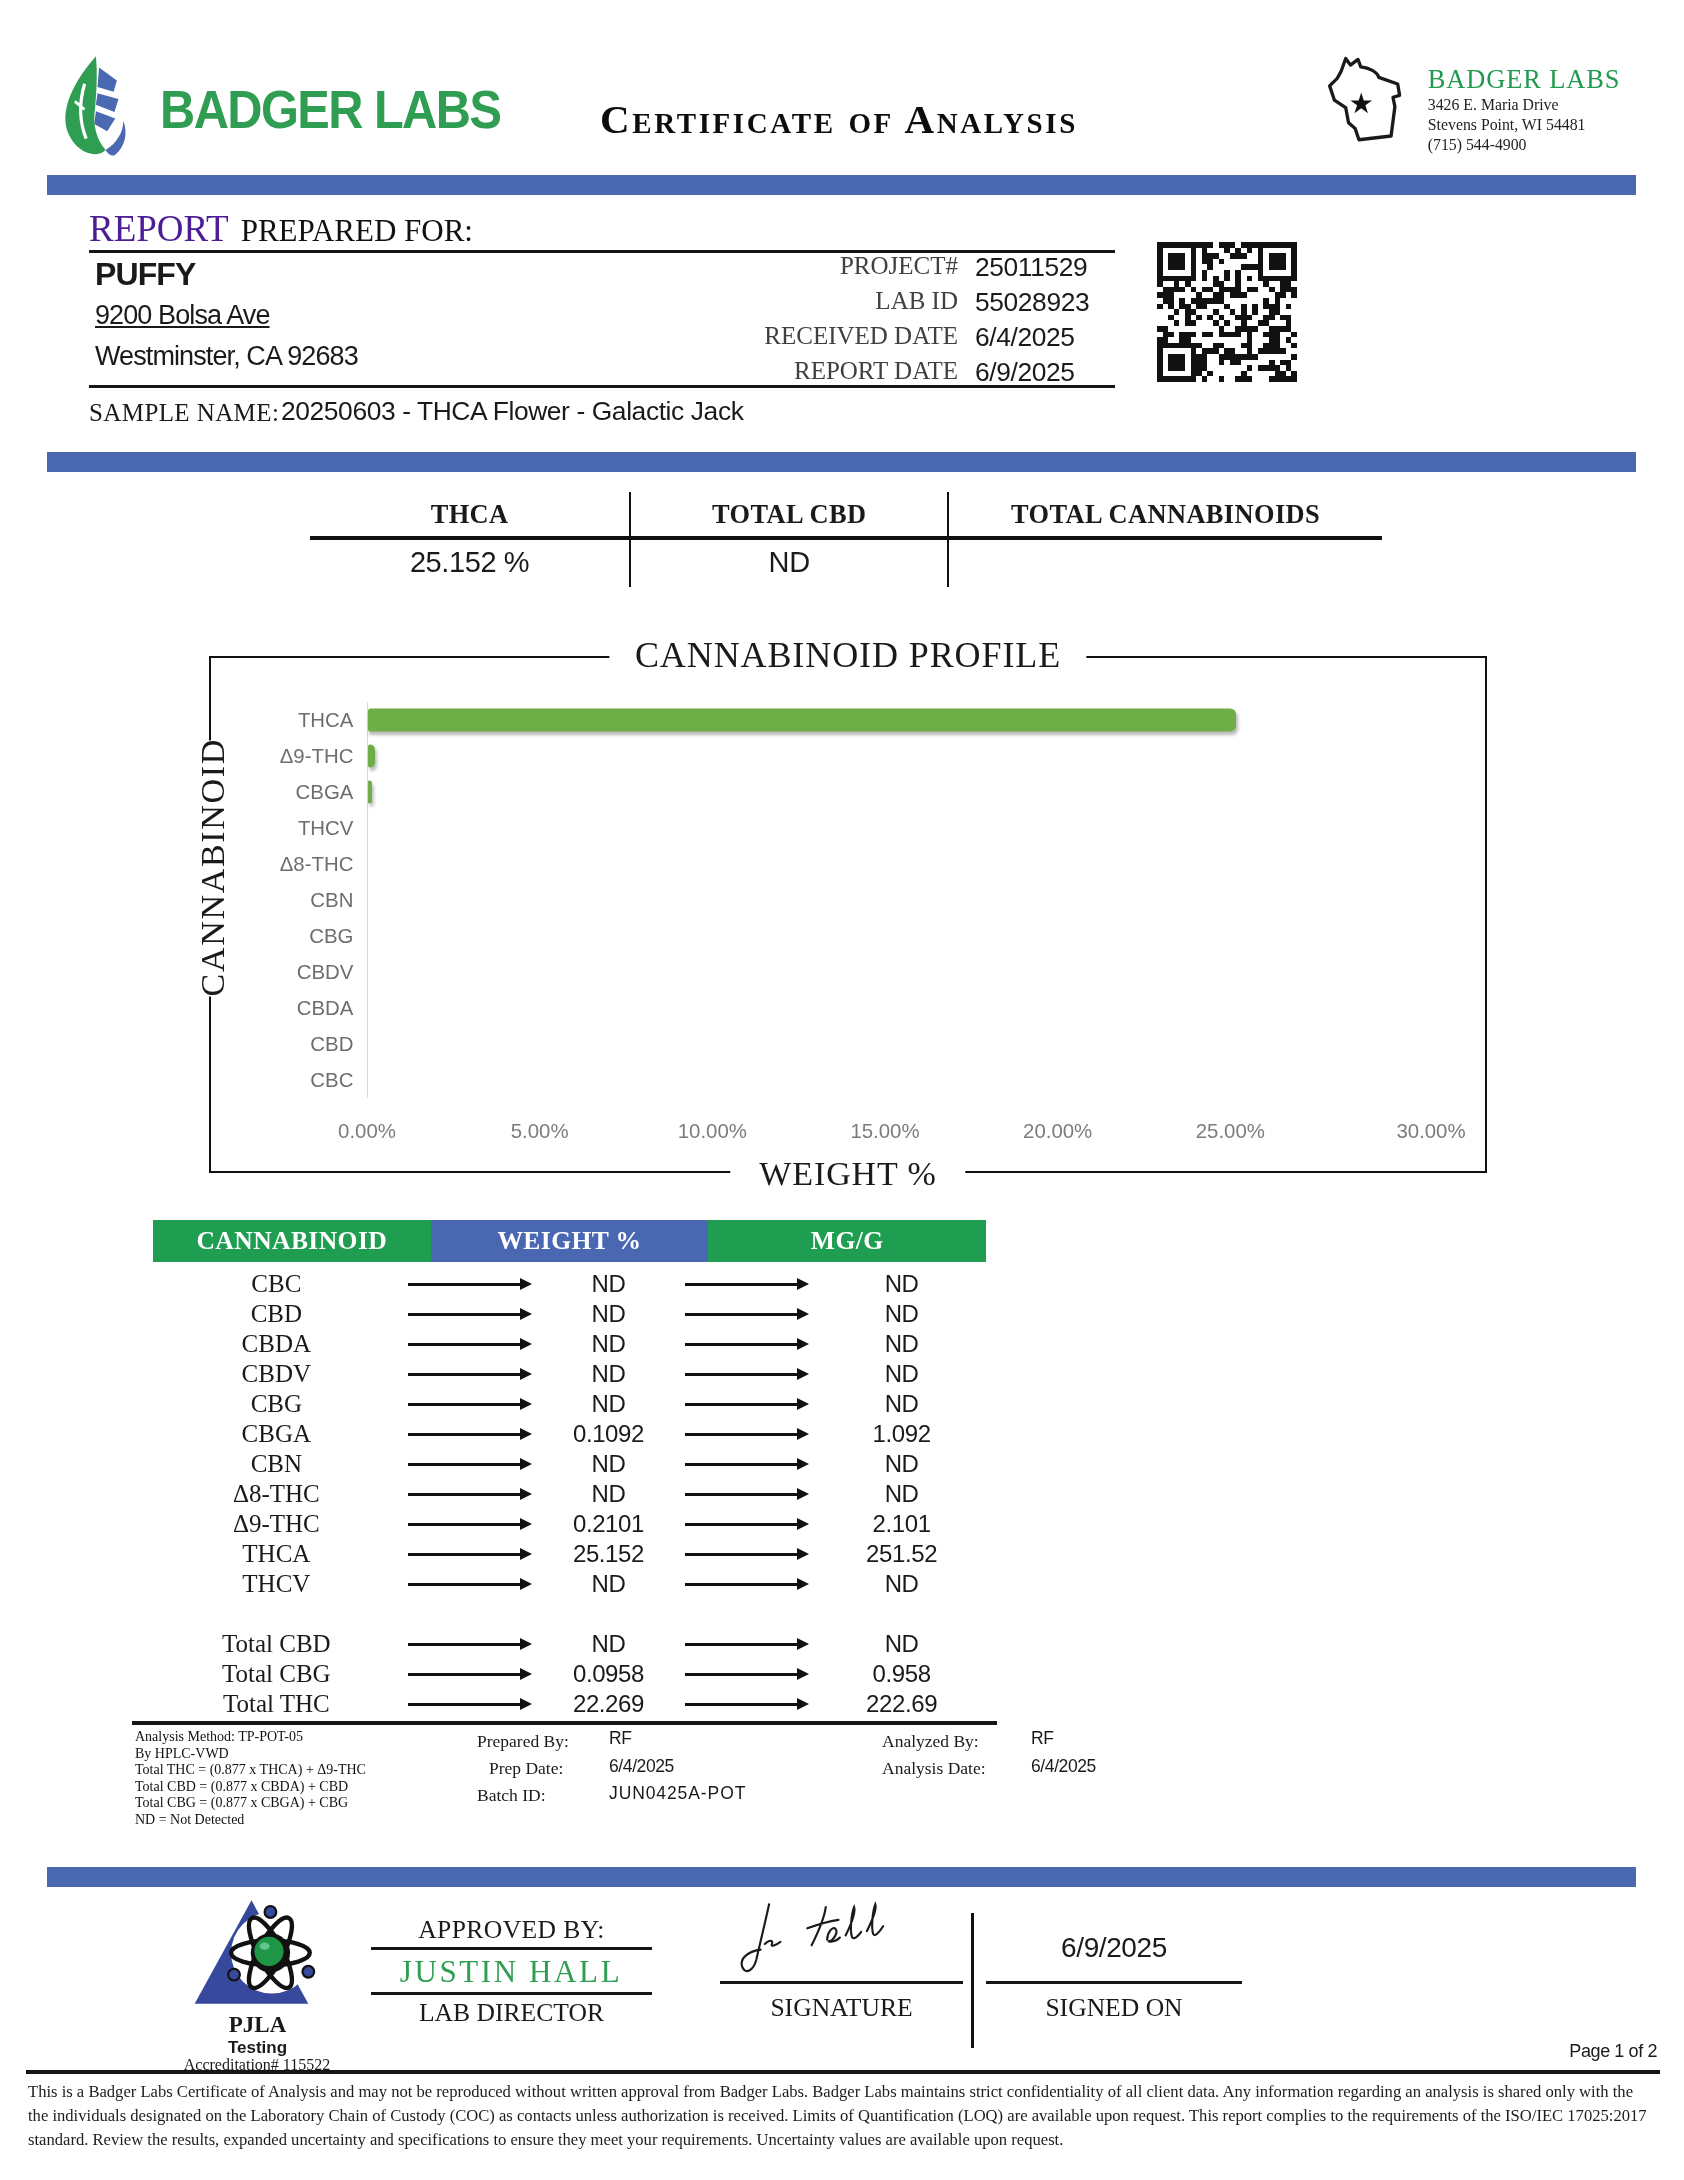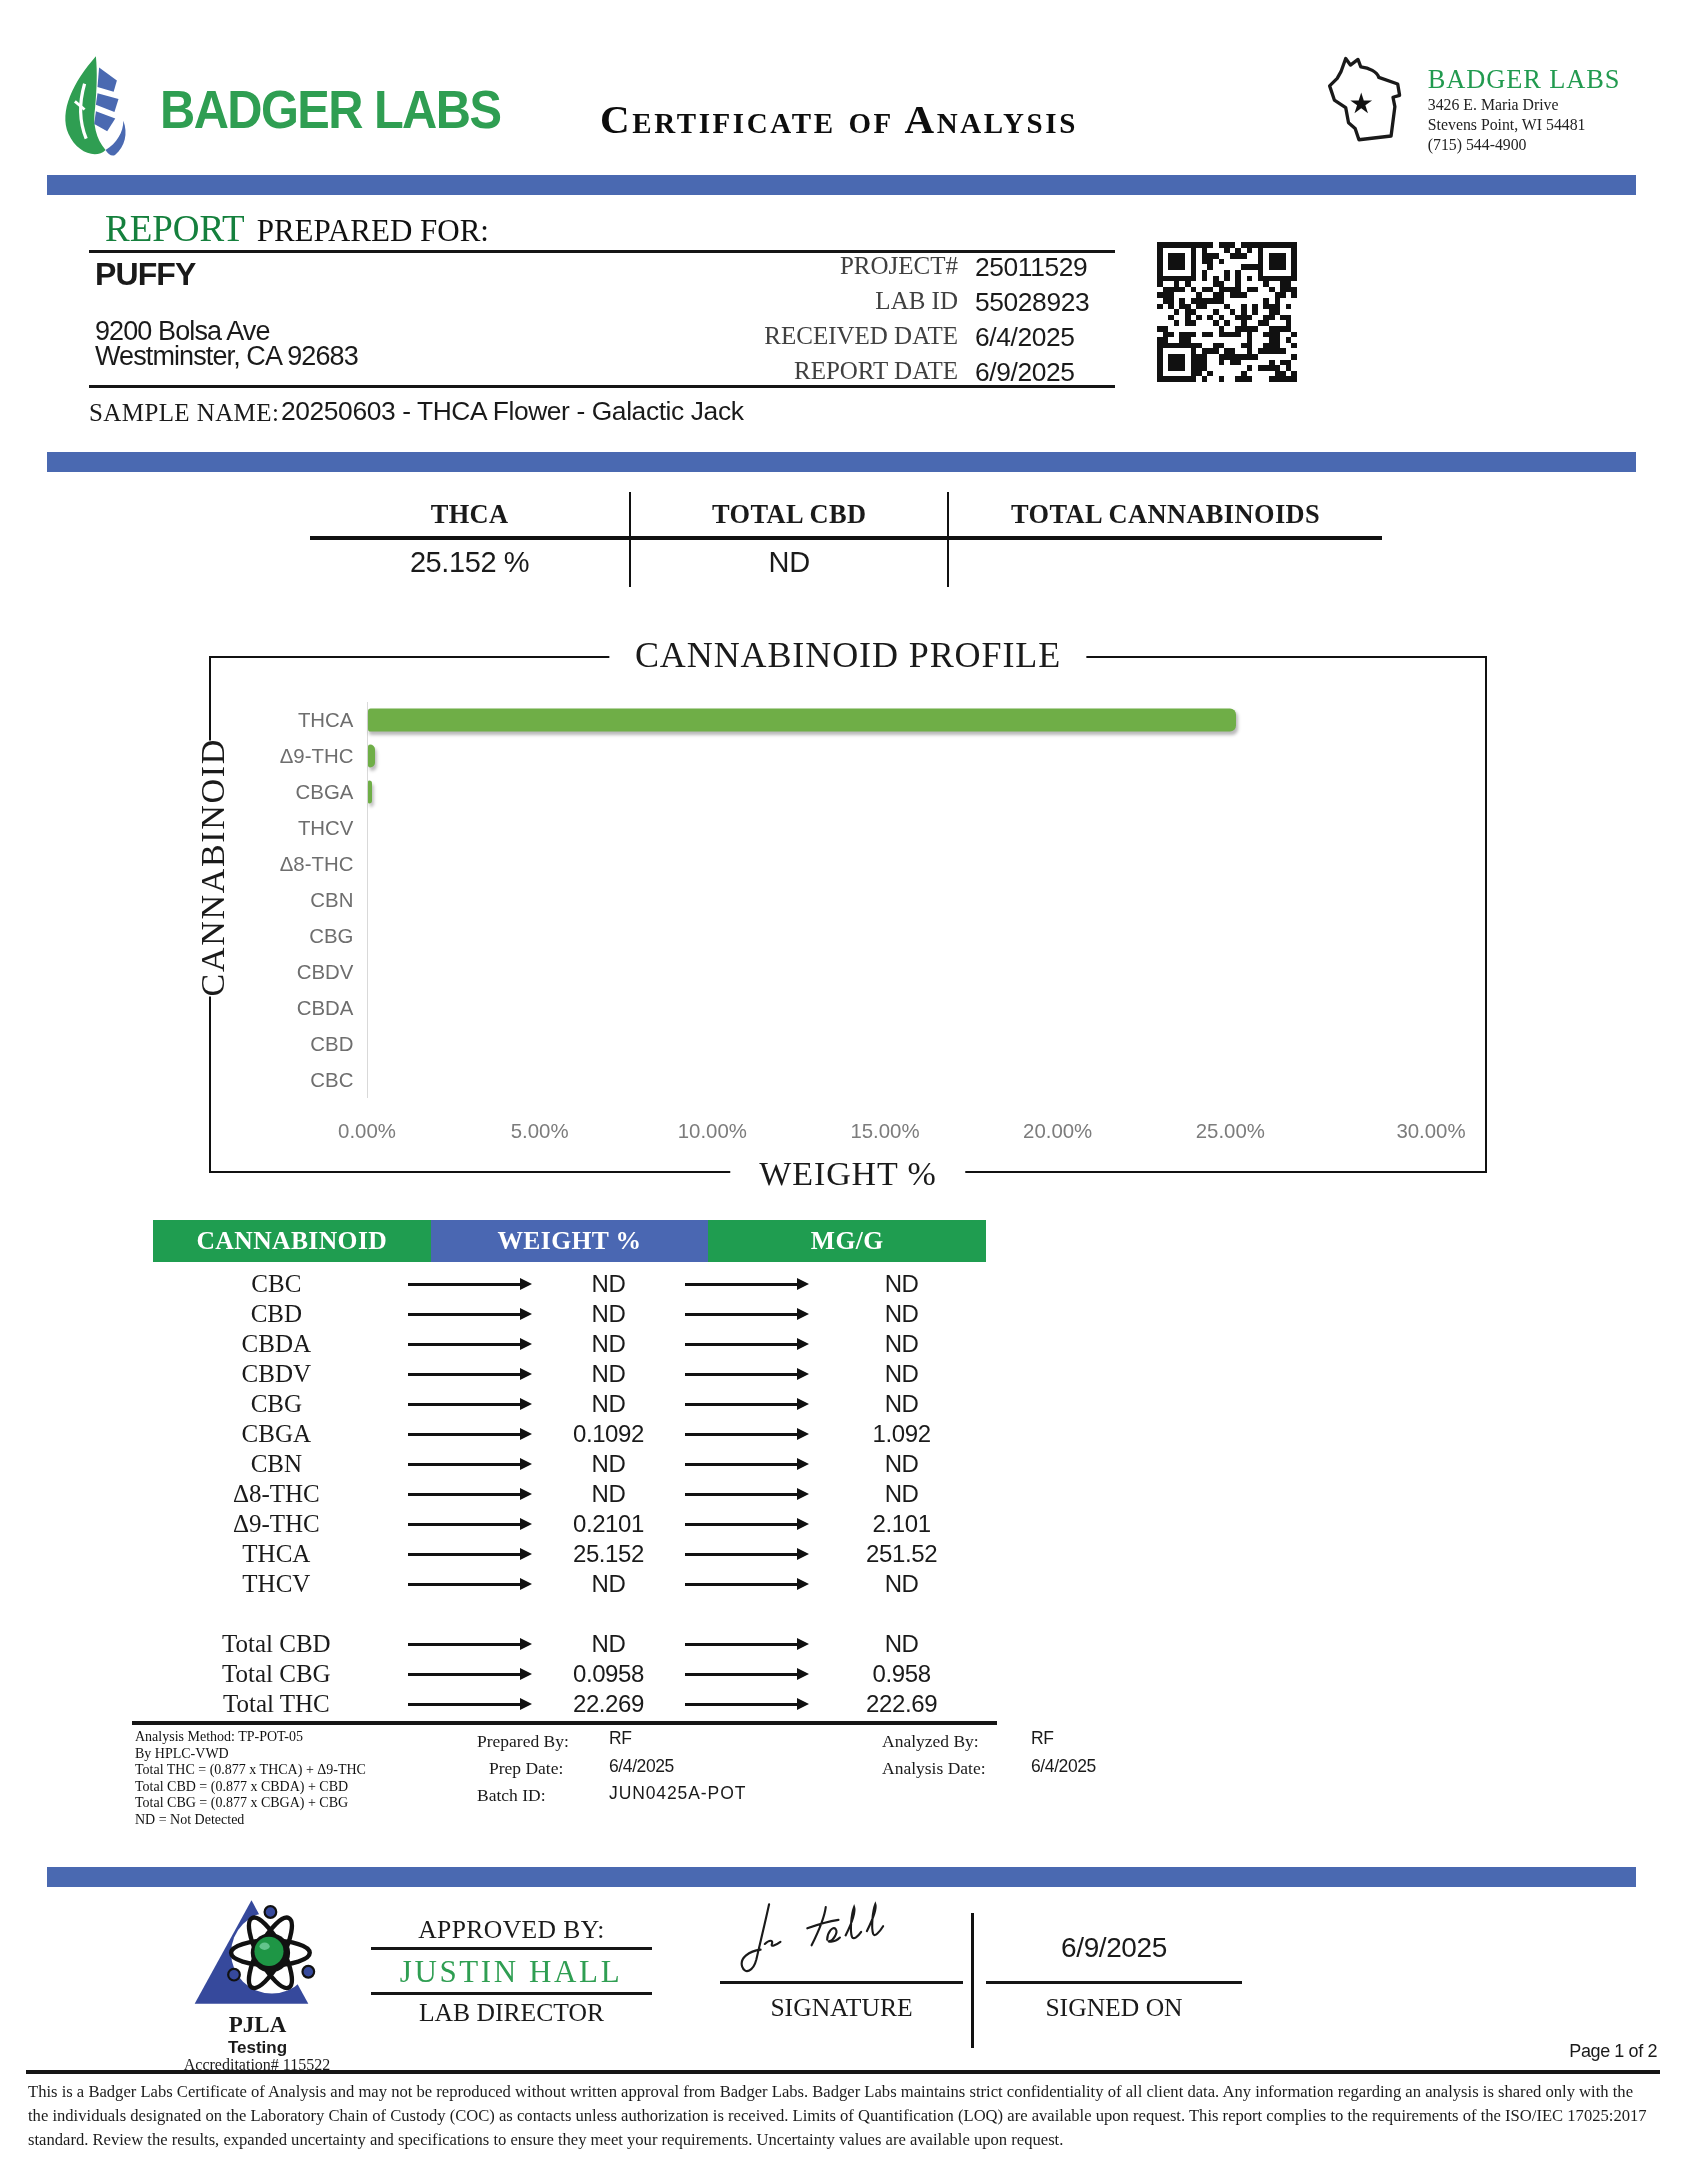--- a/index.html
+++ b/index.html
@@ -17,28 +17,28 @@
   .lab-box{left:1312px;top:49px;display:flex;gap:6.8px;}
   .lab-text{padding-top:15.3px;}
   .lab-name{font-size:26.4px;color:#219a4f;letter-spacing:0.9px;line-height:1.15;}
   .lab-addr{font-size:15.8px;line-height:20.4px;color:#222;}
 
   .blue-bar{left:47px;width:1589px;height:19.6px;background:#4a69b1;}
   .bar1{top:175px;} .bar2{top:452px;} .bar3{top:1867px;}
 
   
   .rp-heading{left:89px;top:207px;white-space:nowrap;}
-  .rp-accent{font-size:37px;color:#15803d;margin-left:16px;}
+  .rp-accent{font-size:37px;color:#4c1d95;}
   .rp-rest{font-size:31px;color:#111;margin-left:12px;}
   .hline{background:#161616;}
   .rp-line1{left:89px;top:250px;width:1026px;height:3.4px;}
   .rp-line2{left:89px;top:385px;width:1026px;height:3.4px;}
   .client-name{left:95px;top:256px;font-family:"Liberation Sans",sans-serif;font-weight:bold;
                font-size:32px;letter-spacing:-0.9px;}
-  .client-a1{left:95px;top:316px;} .client-a2{left:95px;top:341px;}
+  .client-a1{left:95px;top:300px;text-decoration:underline;} .client-a2{left:95px;top:341px;}
   .client-line{font-family:"Liberation Sans",sans-serif;font-size:27px;letter-spacing:-0.9px;}
   .field-label{position:absolute;right:727px;font-size:25px;color:#404040;white-space:nowrap;}
   .field-value{position:absolute;left:975px;font-family:"Liberation Sans",sans-serif;font-size:26.4px;
                letter-spacing:-0.4px;}
   .fr0{top:252px;} .fr1{top:287px;} .fr2{top:322px;} .fr3{top:357px;}
   .qr{left:1152px;top:237px;width:150px;height:150px;background:#fff;}
   .sample-label{left:89px;top:399px;font-size:25px;letter-spacing:0.4px;}
   .sample-value{left:281px;top:396px;font-family:"Liberation Sans",sans-serif;font-size:26.4px;letter-spacing:-0.4px;}
 
   

